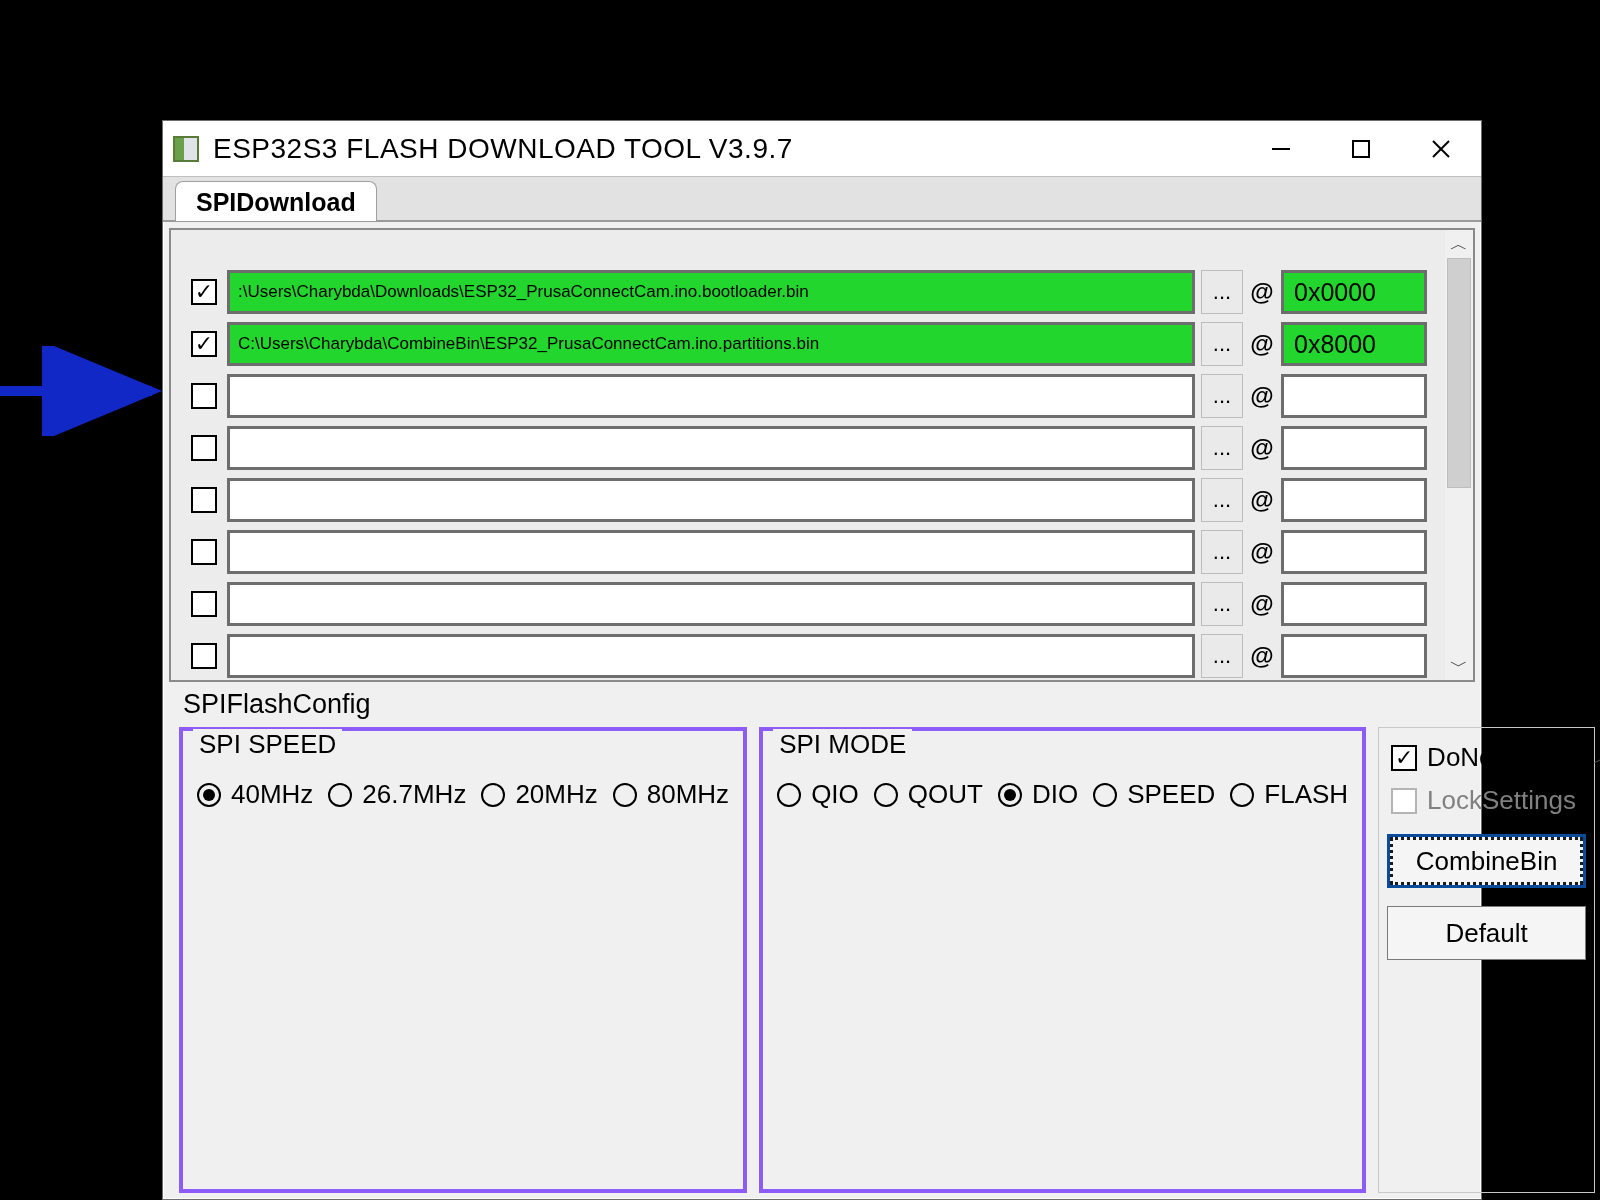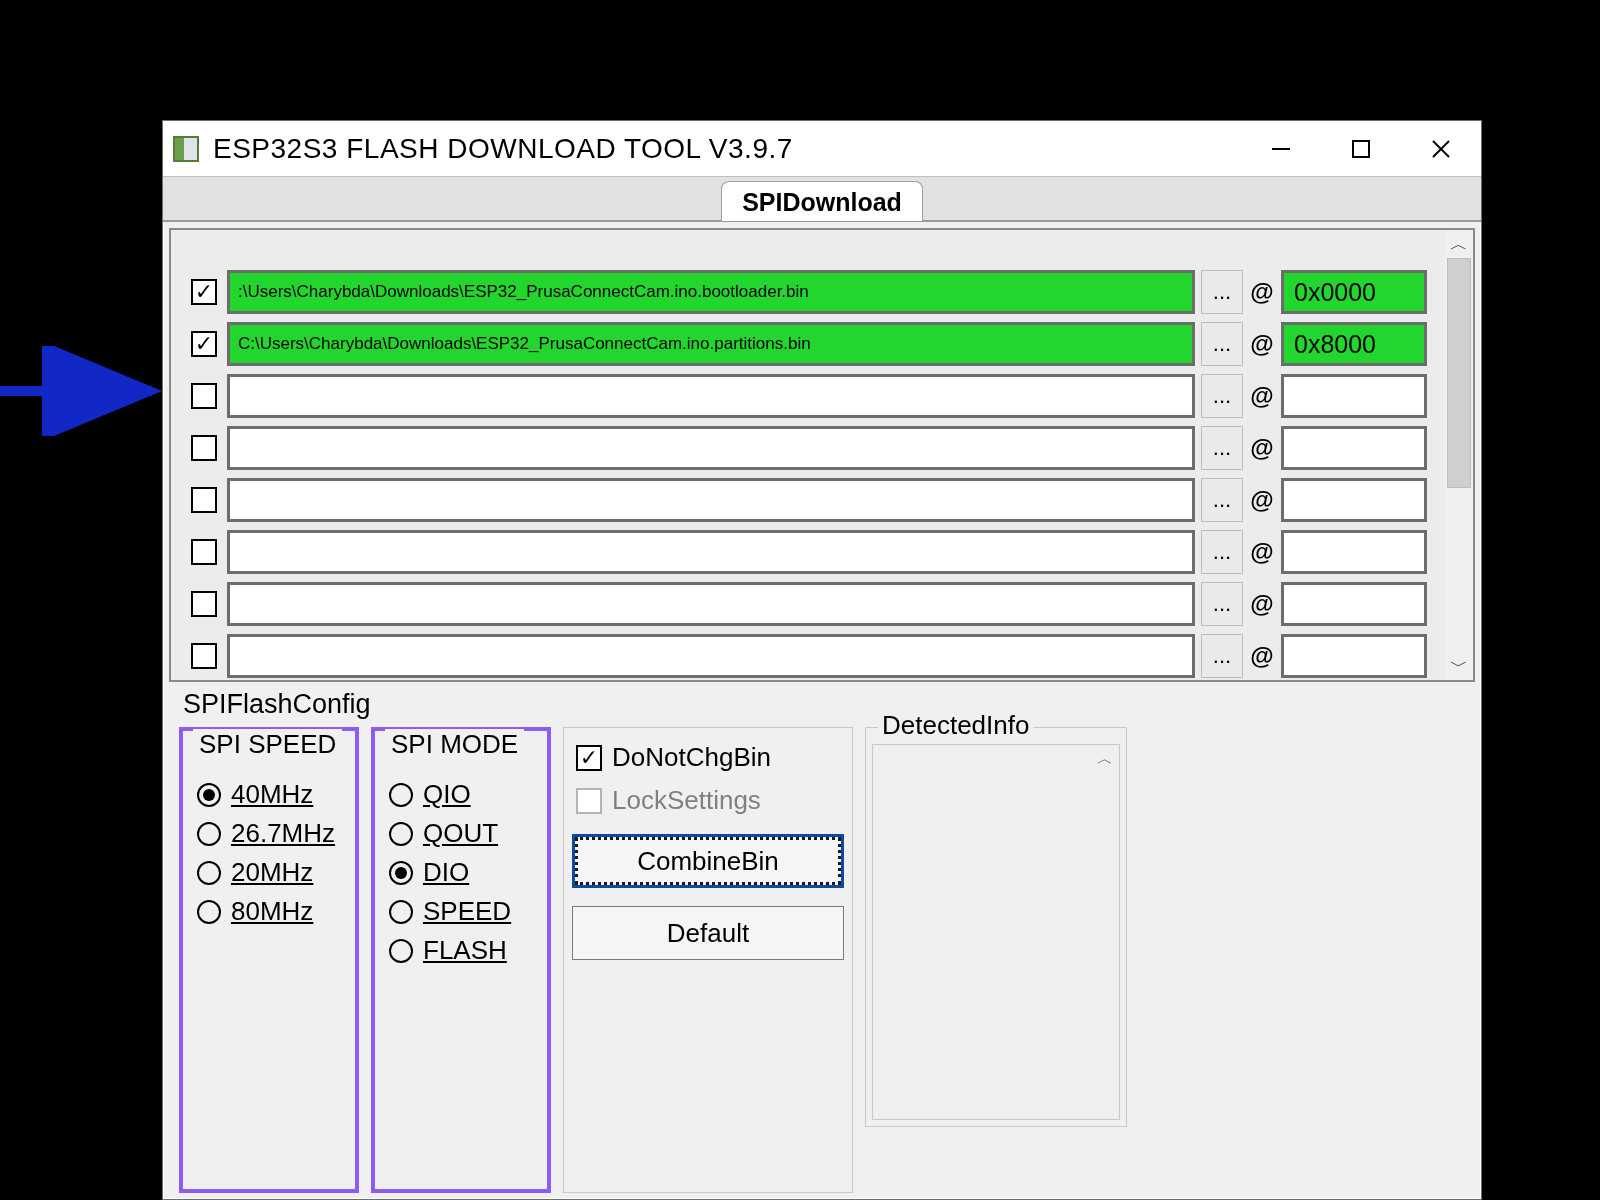--- a/index.html
+++ b/index.html
@@ -41,22 +41,21 @@
     cursor: pointer;
   }
   .win-btn svg { display: block; }
 
   .tabstrip {
     height: 46px;
     background: #e2e2e2;
     border-top: 1px solid #bfbfbf;
     border-bottom: 2px solid #9a9a9a;
     display: flex; align-items: flex-end;
-    padding-left: 0;
-    justify-content: center;
+    padding-left: 12px;
   }
   .tab {
     background: #fff;
     border: 1px solid #a0a0a0;
     border-bottom: none;
     border-radius: 8px 8px 0 0;
     padding: 6px 20px 4px 20px;
     font-size: 25px;
     font-weight: bold;
     color: #000;
@@ -165,21 +164,21 @@
     position: relative;
     margin-top: 36px;
   }
   fieldset > .legend {
     position: absolute;
     top: -2px; left: 10px;
     padding: 0 6px;
     font-size: 26px;
     background: #f0f0f0;
   }
-  .radio-col { display: flex; flex-direction: column; gap: 8px; text-decoration: underline; }
+  .radio-col { display: flex; flex-direction: row; gap: 15px; }
   .radio-item { display: flex; align-items: center; gap: 10px; font-size: 26px; }
   .radio {
     width: 24px; height: 24px;
     border: 2px solid #000;
     border-radius: 50%;
     display: inline-flex; align-items: center; justify-content: center;
   }
   .radio.sel::after {
     content: ""; width: 12px; height: 12px; background: #000; border-radius: 50%;
   }
@@ -299,21 +298,21 @@
       <div class="rows-scroll" id="rows-container">
           <div class="row">
             <span class="row-check">✓</span>
             <span class="row-path green">:\Users\Charybda\Downloads\ESP32_PrusaConnectCam.ino.bootloader.bin</span>
             <span class="row-browse">...</span>
             <span class="row-at">@</span>
             <span class="row-addr green">0x0000</span>
           </div>
           <div class="row">
             <span class="row-check">✓</span>
-            <span class="row-path green">C:\Users\Charybda\Downloads\ESP32_PrusaConnectCam.ino.partitions.bin</span>
+            <span class="row-path green">C:\Users\Charybda\CombineBin\ESP32_PrusaConnectCam.ino.partitions.bin</span>
             <span class="row-browse">...</span>
             <span class="row-at">@</span>
             <span class="row-addr green">0x8000</span>
           </div>
           <div class="row">
             <span class="row-check"></span>
             <span class="row-path "></span>
             <span class="row-browse">...</span>
             <span class="row-at">@</span>
             <span class="row-addr "></span>

